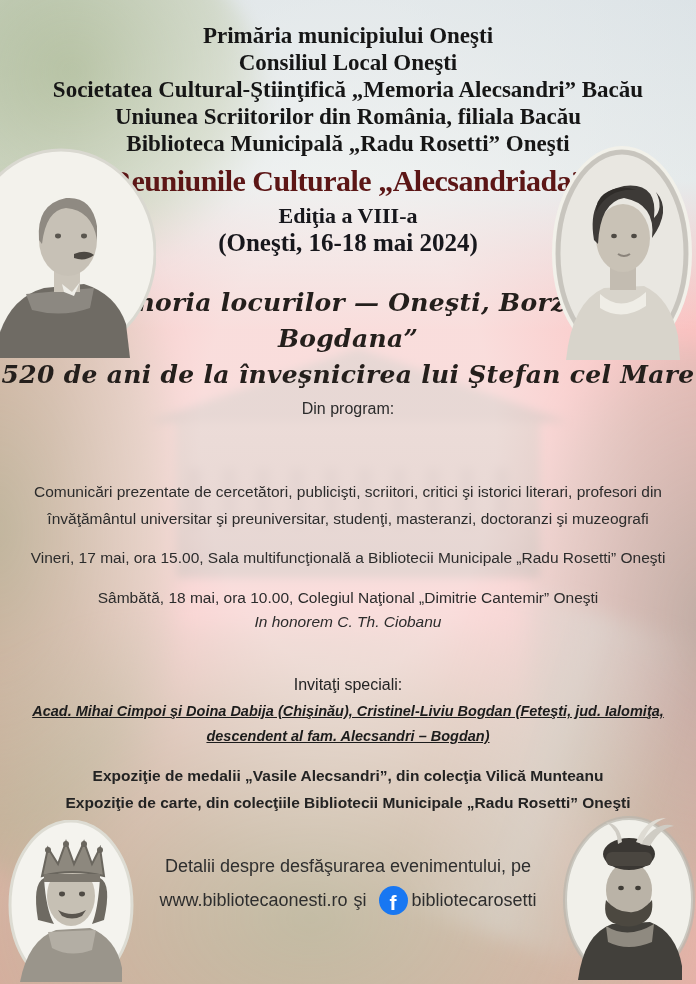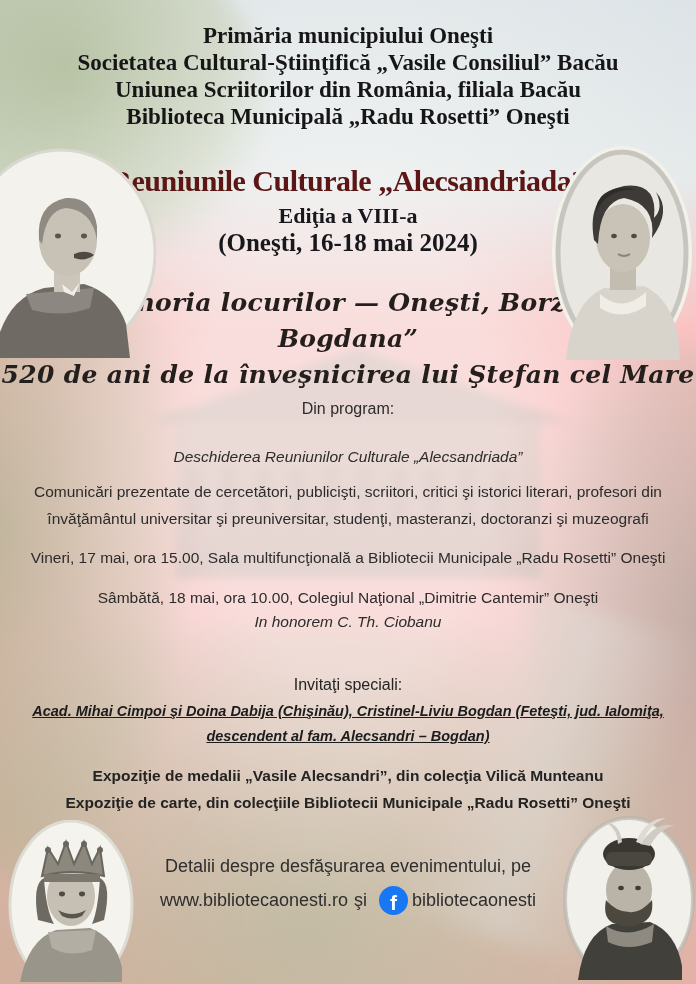--- a/index.html
+++ b/index.html
@@ -90,36 +90,36 @@
     <div class="church">
       <div class="church-roof"></div>
       <div class="church-body"></div>
       <div class="church-arches"></div>
     </div>
     <div class="bg-wash"></div>
   </div>
 
   <div class="tb org">
     <div>Primăria municipiului Oneşti</div>
-    <div>Societatea Cultural-Ştiinţifică „Vasile Consiliul” Bacău</div>
+    <div>Consiliul Local Oneşti</div>
+    <div>Societatea Cultural-Ştiinţifică „Memoria Alecsandri” Bacău</div>
     <div>Uniunea Scriitorilor din România, filiala Bacău</div>
     <div>Biblioteca Municipală „Radu Rosetti” Oneşti</div>
   </div>
 
   <div class="tb title">Reuniunile Culturale „Alecsandriada”</div>
   <div class="tb edition">Ediţia a VIII-a</div>
   <div class="tb dates">(Oneşti, 16-18 mai 2024)</div>
 
   <div class="tb motto">
     <div>„Memoria locurilor — Oneşti, Borzeşti, Bogdana”</div>
     <div>520 de ani de la înveşnicirea lui Ştefan cel Mare</div>
   </div>
 
   <div class="tb prog-head">Din program:</div>
-  <div class="tb prog-desch">Deschiderea Reuniunilor Culturale „Alecsandriada”</div>
   <div class="tb prog-comunicari">Comunicări prezentate de cercetători, publicişti, scriitori, critici şi istorici literari, profesori din învăţământul universitar şi preuniversitar, studenţi, masteranzi, doctoranzi şi muzeografi</div>
   <div class="tb prog-vineri">Vineri,  17 mai, ora 15.00, Sala multifuncţională a Bibliotecii Municipale „Radu Rosetti” Oneşti</div>
   <div class="tb prog-sambata">Sâmbătă, 18 mai, ora 10.00, Colegiul Naţional „Dimitrie Cantemir” Oneşti</div>
   <div class="tb prog-honorem">In honorem C. Th. Ciobanu</div>
 
   <div class="tb guests-head">Invitaţi speciali:</div>
   <div class="tb guests">
     <div><span>Acad. Mihai Cimpoi şi Doina Dabija (Chişinău), Cristinel-Liviu Bogdan (Feteşti, jud. Ialomiţa,</span></div>
     <div><span>descendent al fam. Alecsandri – Bogdan)</span></div>
   </div>
@@ -130,21 +130,21 @@
   </div>
 
   <div class="tb footer1">Detalii despre desfăşurarea evenimentului, pe</div>
   <div class="tb footer2">
     <span class="footer2-inner">
       <span>www.bibliotecaonesti.ro</span>
       <span>şi</span>
       <span class="fb-icon">
           <span class="fb-f">f</span>
         </span>
-      <span>bibliotecaonesti</span>
+      <span>bibliotecarosetti</span>
     </span>
   </div>
 
   <div class="portrait p-topleft">
     <svg width="190" height="210" viewBox="0 0 190 210">
       <ellipse cx="95" cy="105" rx="94" ry="103" fill="#f3f2ec"></ellipse>
       <ellipse cx="95" cy="105" rx="94" ry="103" fill="none" stroke="#d9d8d0" stroke-width="3"></ellipse>
       <path d="M28 210 Q36 152 78 140 L118 136 Q150 146 160 176 L164 210 Z" fill="#6f6b64"></path>
       <path d="M60 146 L128 140 L124 160 Q96 170 66 162 Z" fill="#8c8881"></path>
       <rect x="88" y="122" width="26" height="22" fill="#cbc5ba"></rect>

